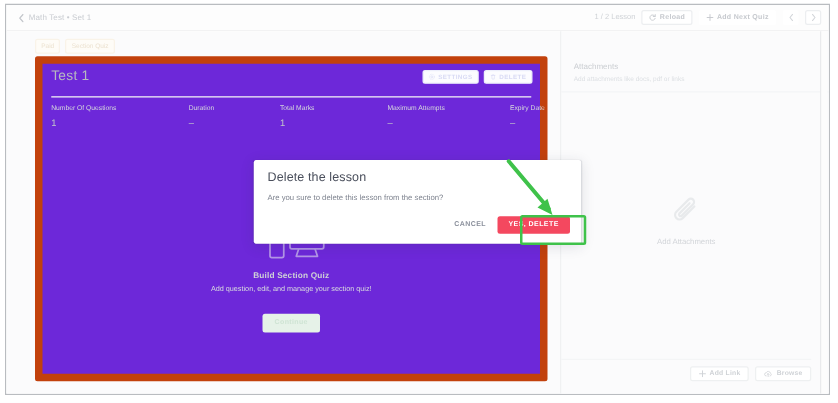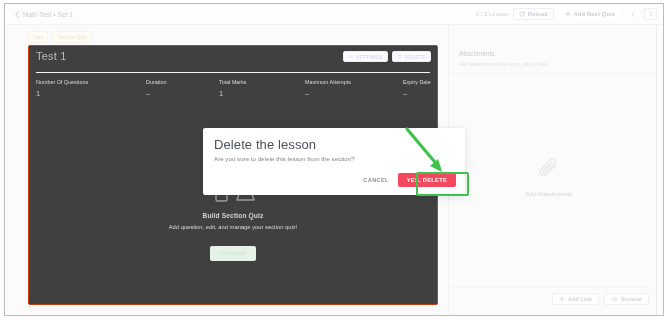--- a/index.html
+++ b/index.html
@@ -126,22 +126,22 @@
     color: #ece2d0;
     font-size: 5.2px;
     display: flex; align-items: center;
     white-space: nowrap;
   }
 
   
   #content-card {
     position: absolute;
     left: 23px; top: 20px; right: 10px; bottom: 10px;
-    background: #404040;
-    border: 1px solid #c2410c;
+    background: #6d28d9;
+    border: 6px solid #c2410c;
     border-radius: 2px;
     box-sizing: border-box;
     text-decoration: underline;
   }
   #page-title {
     position: absolute;
     left: 7px; top: 4px;
     font-size: 11px;
     color: #b8bbc0;
     letter-spacing: .2px;
@@ -297,21 +297,21 @@
     width: 262px; height: 67px;
     background: #ffffff;
     border-radius: 2px;
     box-shadow: 0 2px 10px rgba(40,50,70,.13), 0 0 1px rgba(40,50,70,.18);
     box-sizing: border-box;
     z-index: 20;
   }
   #modal-title {
     position: absolute;
     left: 11px; top: 9px;
-    font-size: 13px;
+    font-size: 10px;
     color: #4a4f5c;
     letter-spacing: .1px;
   }
   #modal-msg {
     position: absolute;
     left: 11px; top: 27px;
     font-size: 6.2px;
     color: #7e838f;
   }
   #modal-actions {

